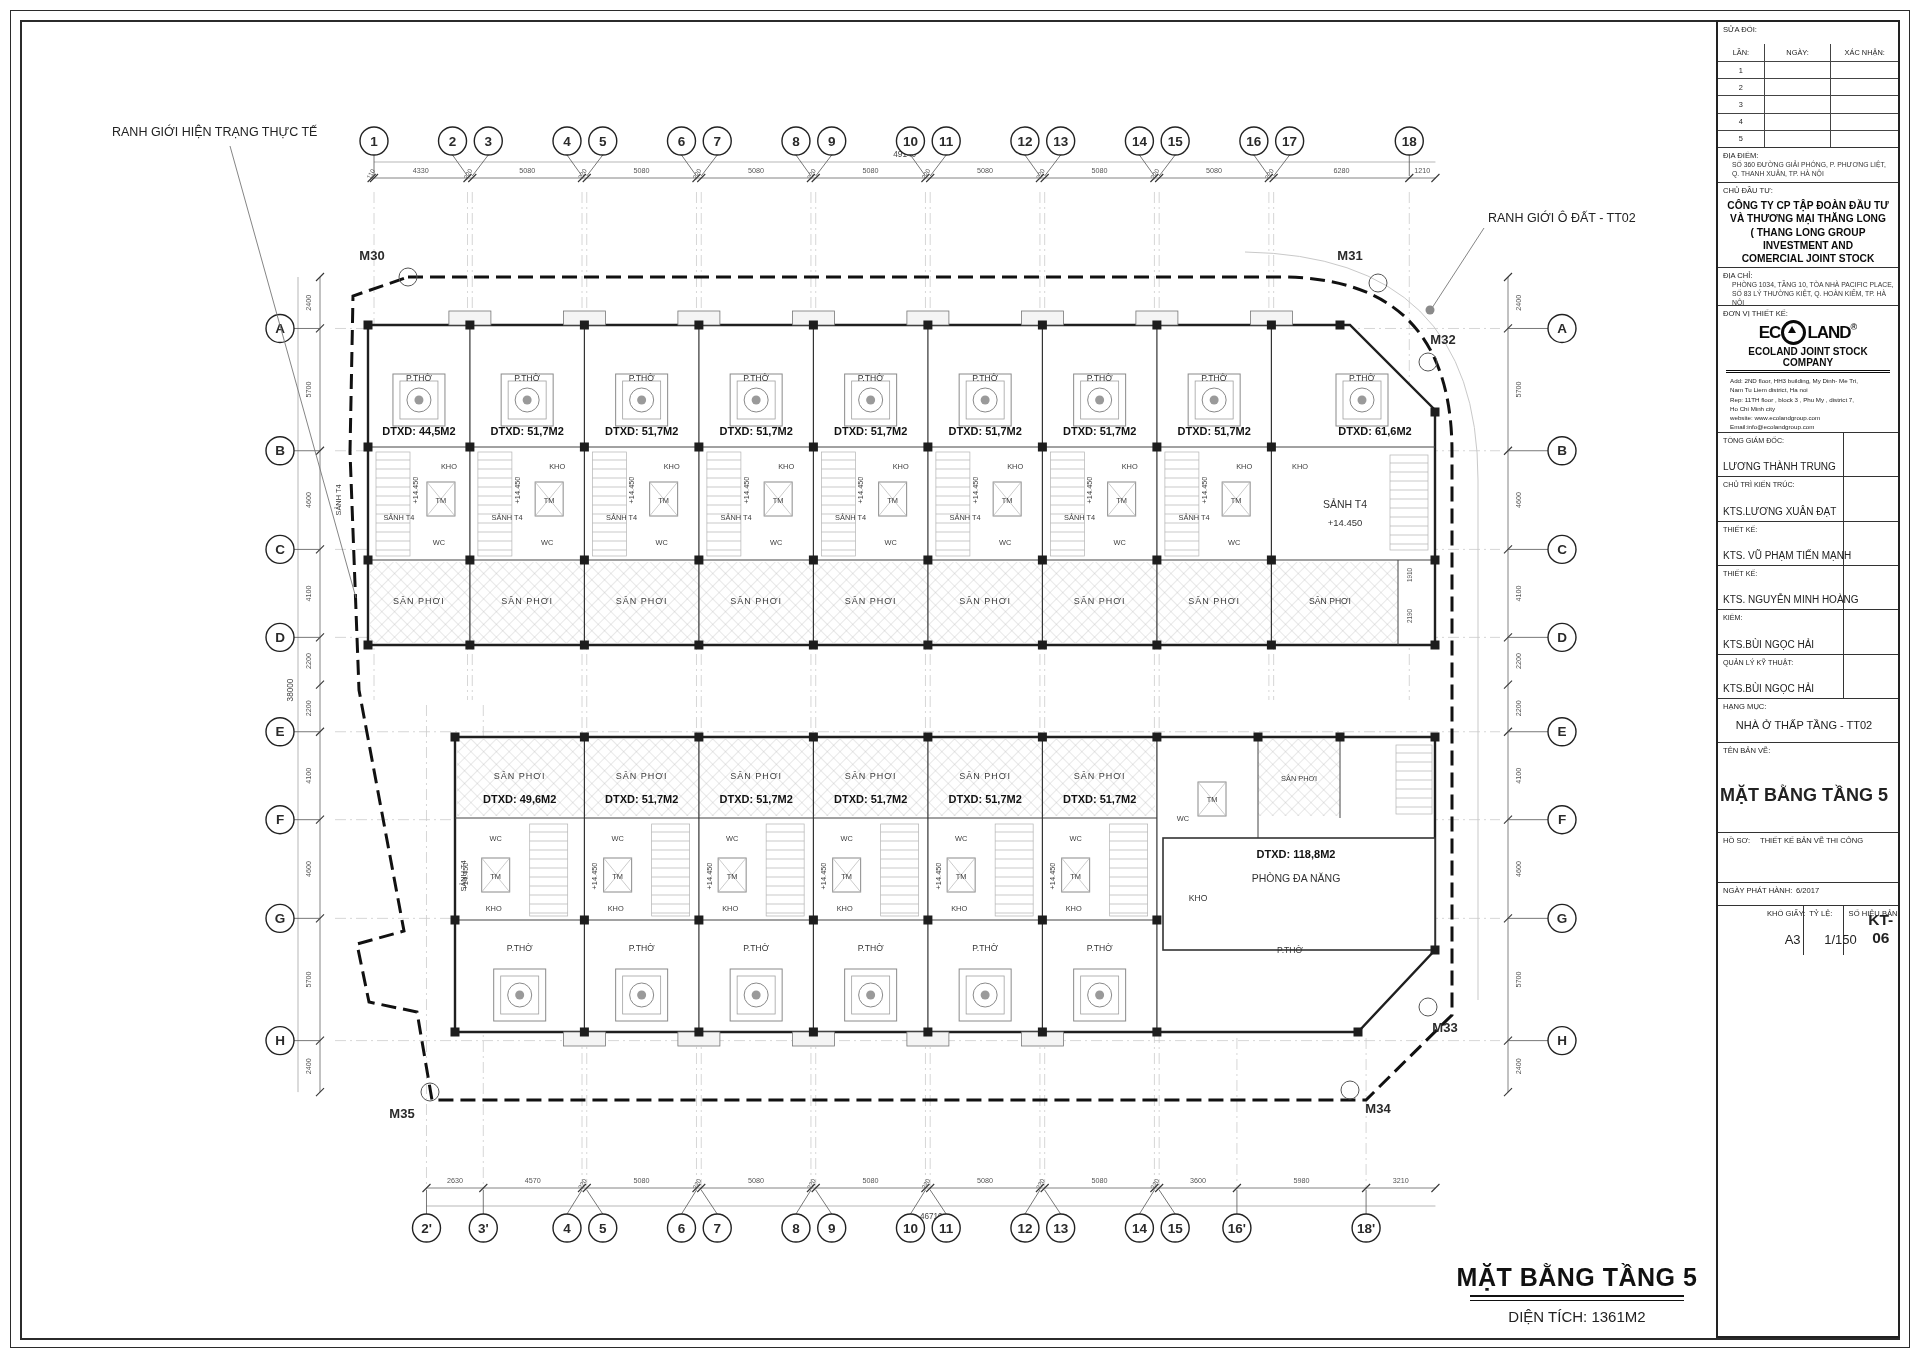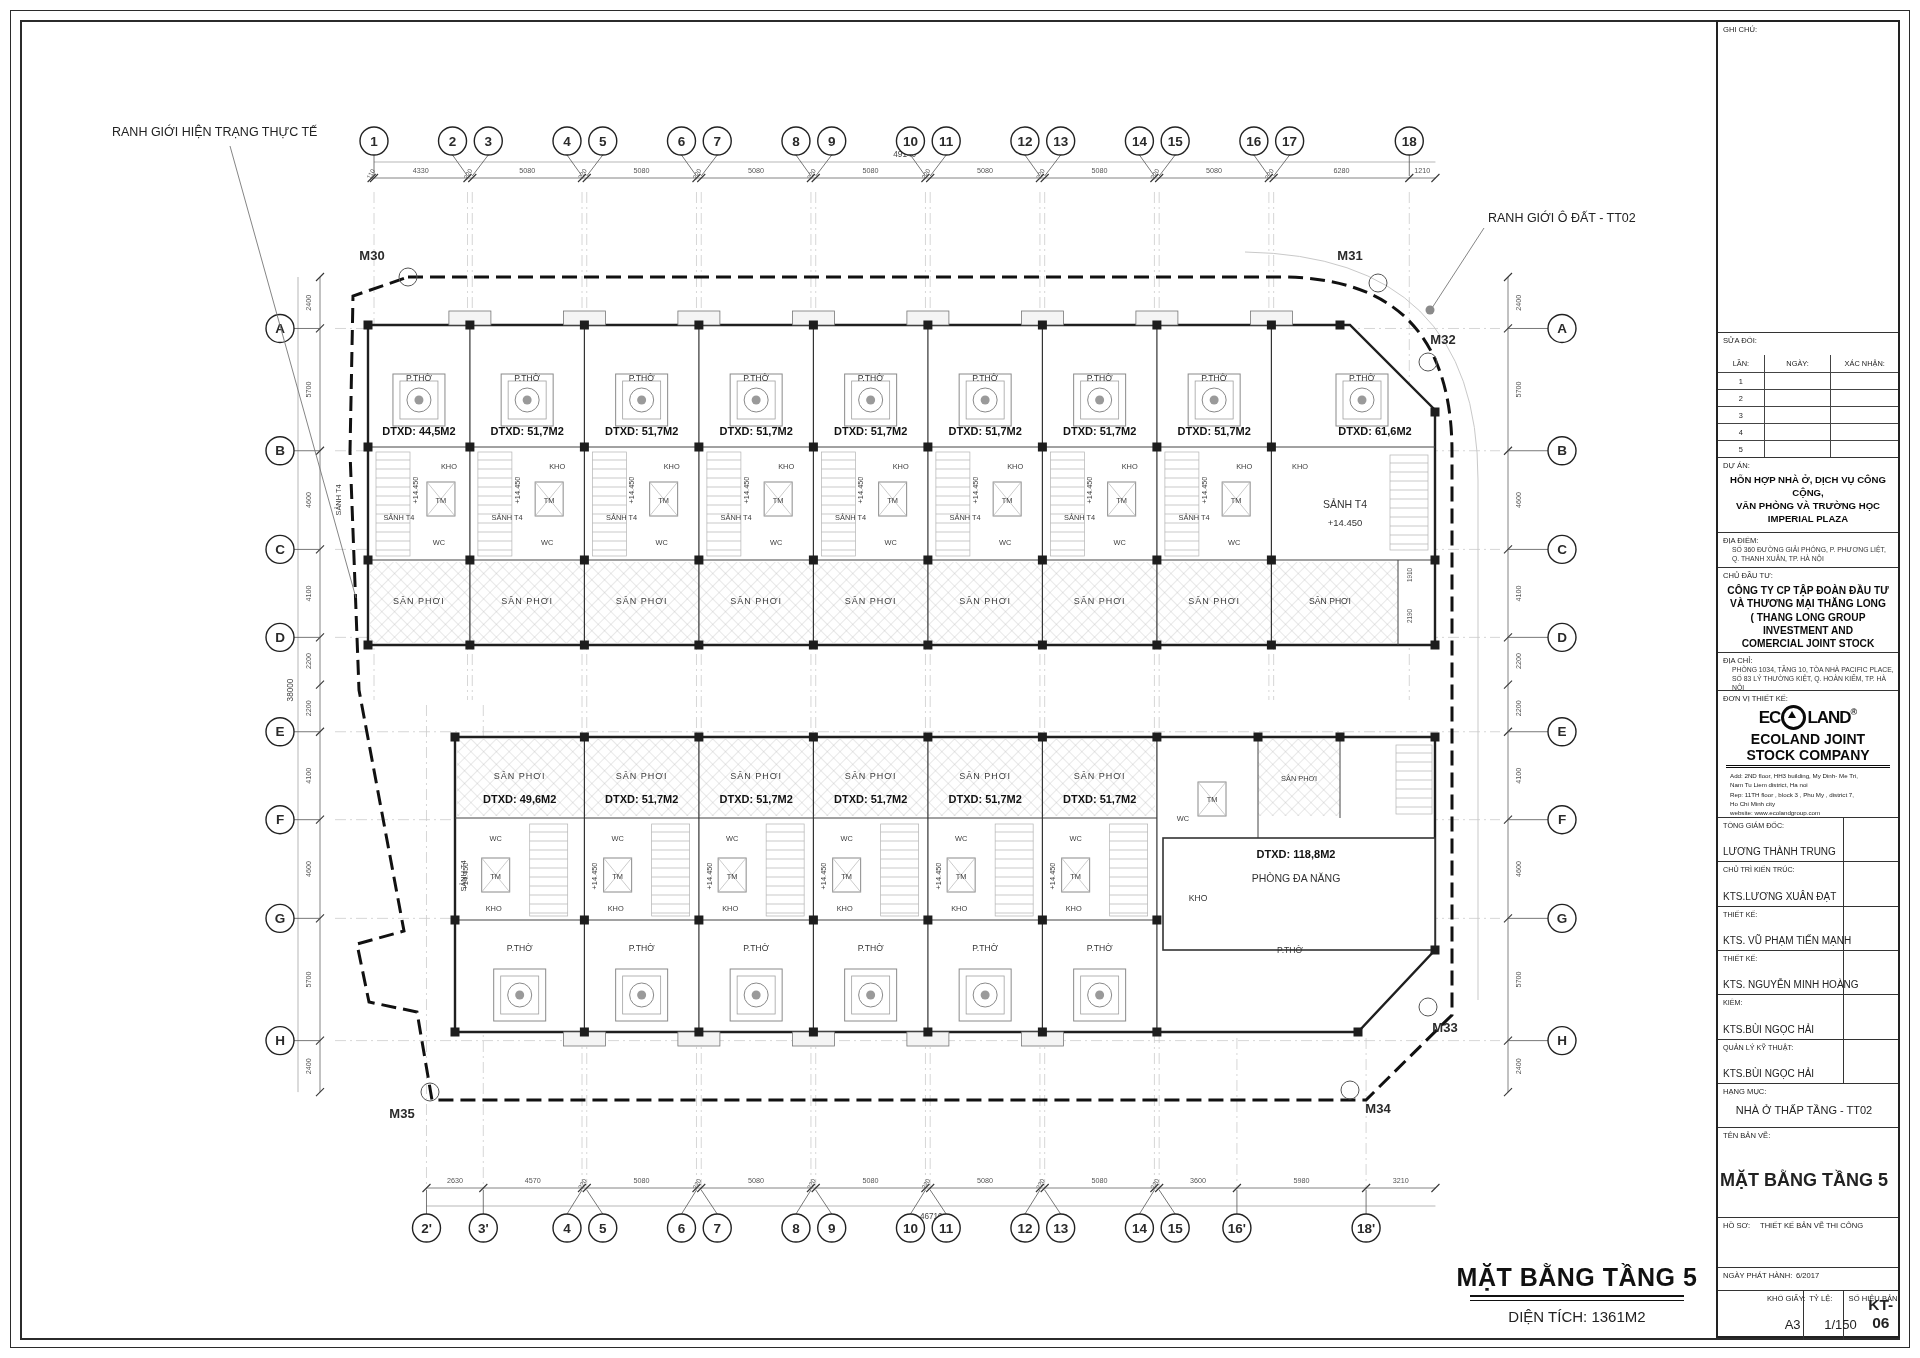--- a/index.html
+++ b/index.html
@@ -36,21 +36,21 @@
   .cblock{position:absolute;left:2px;right:2px;top:16px;text-align:center;}
   .tb-bold10{font-size:9.6px;font-weight:bold;line-height:1.35;color:#0a0a0a;}
   .tb-bold11{font-size:10.2px;font-weight:bold;line-height:1.3;color:#0a0a0a;}
   .addr7{font-size:6.8px;line-height:1.35;margin-left:14px;color:#333;}
   .logo-row{display:flex;align-items:center;justify-content:center;margin-top:14px;}
   .logo-ec,.logo-land{font-size:17px;font-weight:bold;letter-spacing:-1px;color:#0a0a0a;}
   .logo-o{width:19px;height:19px;border:3.2px solid #0a0a0a;border-radius:50%;margin:0 1px;position:relative;}
   .logo-o::after{content:"";position:absolute;left:4px;top:3px;width:0;height:0;
     border-left:4px solid transparent;border-right:4px solid transparent;border-bottom:7px solid #0a0a0a;}
   .logo-r{font-size:9px;font-weight:bold;align-self:flex-start;margin-top:2px;}
-  .logo-company{font-size:14px;font-weight:bold;text-align:center;margin:1px 8px 3px;
+  .logo-company{font-size:10px;font-weight:bold;text-align:center;margin:1px 8px 3px;
     border-bottom:3px double #0a0a0a;padding-bottom:2px;color:#0a0a0a;}
   .eco-addr{font-size:6.2px;line-height:1.5;margin:2px 12px 0;color:#222;}
   .pers{flex:1;position:relative;border-top:1px solid #333;}
   .pers .plabel{position:absolute;top:3px;left:5px;font-size:7.2px;}
   .pers .pname{position:absolute;bottom:4px;left:5px;font-size:10px;white-space:nowrap;}
   .sig{position:absolute;right:0;top:0;bottom:0;width:30%;border-left:1px solid #333;}
   .big-center{position:absolute;left:0;right:8px;text-align:center;}
   .botgrid{position:absolute;inset:0;display:grid;grid-template-columns:31% 29% 40%;margin-left:44px;}
   .botgrid>div{position:relative;border-right:1px solid #333;}
   .botgrid>div:last-child{border-right:none;}
@@ -907,23 +907,20 @@
       <rect x="1430.5" y="945.5" width="9" height="9" fill="#1d1d1d"></rect>
       <text x="1577" y="1286" class="t24">MẶT BẰNG TẦNG 5</text>
       <line x1="1470" y1="1296" x2="1684" y2="1296" stroke="#111" stroke-width="2"></line>
       <line x1="1470" y1="1300.5" x2="1684" y2="1300.5" stroke="#111" stroke-width="1"></line>
       <text x="1577" y="1322" class="t15">DIỆN TÍCH: 1361M2</text>
     </svg>
   <div class="frame-outer"></div>
   <div class="frame-inner"></div>
 
   <div class="titleblock">
-    <div class="tb-sec" style="height:310px">
-      <span class="lbl">GHI CHÚ:</span>
-    </div>
     <div class="tb-sec" style="height:125px">
       <span class="lbl">SỬA ĐỔI:</span>
       <div class="revgrid" id="revgrid">
           <div style="border-top: none;">LẦN:</div>
           <div style="border-top: none;">NGÀY:</div>
           <div style="border-top: none;">XÁC NHẬN:</div>
           <div>1</div>
           <div></div>
           <div></div>
           <div>2</div>
@@ -931,28 +928,20 @@
           <div></div>
           <div>3</div>
           <div></div>
           <div></div>
           <div>4</div>
           <div></div>
           <div></div>
           <div>5</div>
           <div></div>
           <div></div>
-        </div>
-    </div>
-    <div class="tb-sec" style="height:75px">
-      <span class="lbl">DỰ ÁN:</span>
-      <div class="cblock" id="duan-lines">
-          <div class="tb-bold10">HỖN HỢP NHÀ Ở, DỊCH VỤ CÔNG CỘNG,</div>
-          <div class="tb-bold10">VĂN PHÒNG VÀ TRƯỜNG HỌC</div>
-          <div class="tb-bold10">IMPERIAL PLAZA</div>
         </div>
     </div>
     <div class="tb-sec" style="height:35px">
       <span class="lbl">ĐỊA ĐIỂM:</span>
       <div class="addr7" id="diadiem-lines" style="margin-top:12px">
           <div>SỐ 360 ĐƯỜNG GIẢI PHÓNG, P. PHƯƠNG LIỆT,</div>
           <div>Q. THANH XUÂN, TP. HÀ NỘI</div>
         </div>
     </div>
     <div class="tb-sec" style="height:85px">

